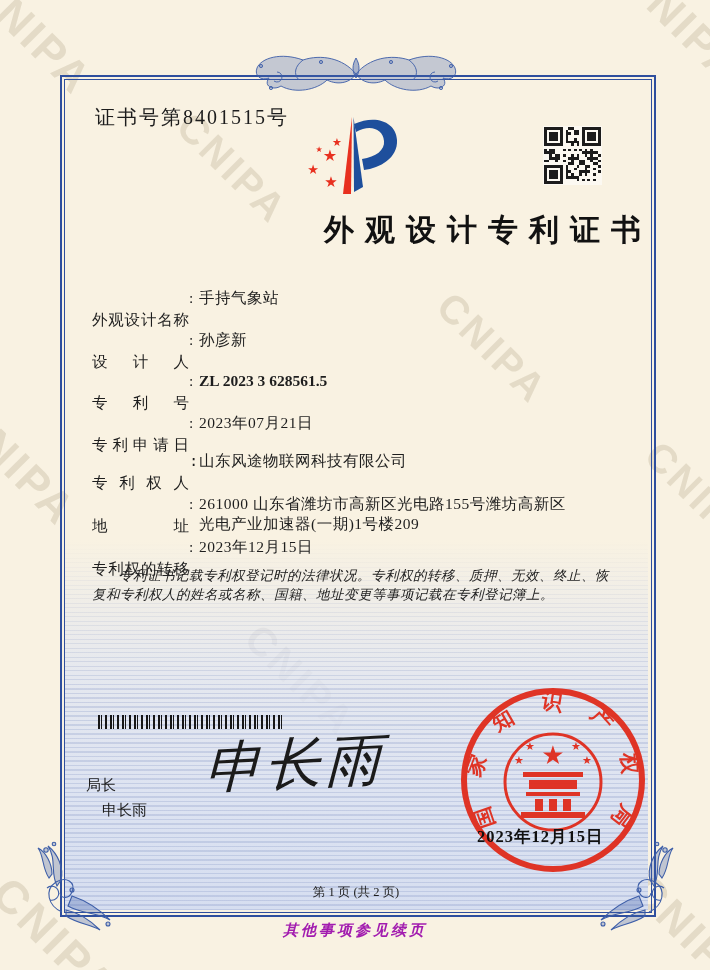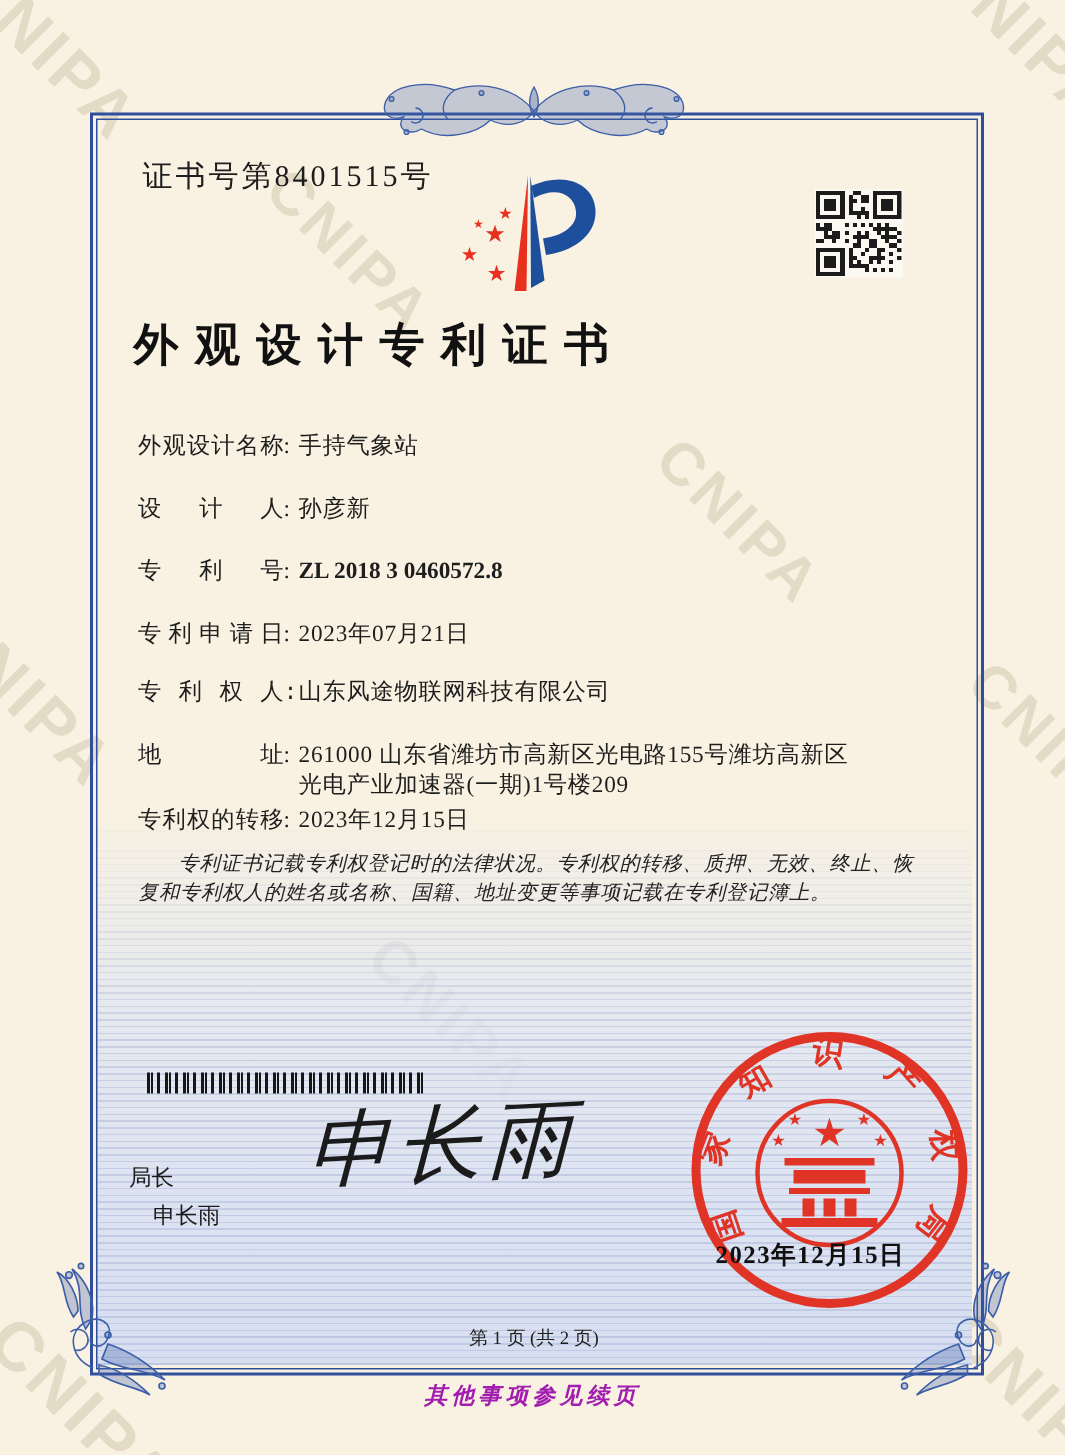--- a/index.html
+++ b/index.html
@@ -49,28 +49,28 @@
   .orn-corner{position:absolute;top:838px;z-index:2;}
   .orn-left{left:26px;}
   .orn-right{left:589px;transform:scaleX(-1);}
   
   .certno{position:absolute;left:95px;top:104px;font-size:20px;letter-spacing:2px;color:#1d1d1d;z-index:2;}
   .logo{position:absolute;left:306px;top:114px;z-index:2;}
   .qr{position:absolute;left:543px;top:126px;width:57px;height:57px;z-index:2;background:rgba(255,255,255,0.55);padding:1px;}
   #qr-svg{width:100%;height:100%;display:block;}
   #qr-svg rect,#qr-svg path{fill:#1c1c1c;}
   .title{
-    position:absolute;left:60px;top:210px;width:592px;text-align:left;
-    font-size:30px;font-weight:bold;letter-spacing:11px;color:#111;z-index:2;padding-left:29px;
+    position:absolute;left:60px;top:210px;width:592px;text-align:right;
+    font-size:30px;font-weight:bold;letter-spacing:11px;color:#111;z-index:2;
   }
   
   .row{position:absolute;left:92px;font-size:15.5px;color:#1e1e1e;z-index:2;line-height:19px;}
   .lab{
     display:inline-block;width:97px;vertical-align:top;
-    text-align:justify;text-align-last:justify;
+    text-align:justify;text-align-last:justify;margin-top:22px;
   }
   .colon{display:inline-block;width:10px;vertical-align:top;}
   .val{display:inline-block;vertical-align:top;letter-spacing:0.5px;}
   .val-wrap{width:382px;line-height:19.5px;}
   .num{font-weight:bold;letter-spacing:0;}
   .pair2{position:absolute;left:268px;top:0;white-space:nowrap;}
   .pair2 .lab{width:100px;}
   .r1{top:288px;} .r2{top:330px;} .r3{top:371px;} .r4{top:413px;}
   .r5{top:453px;font-family:Liberation Mono, monospace;} .r6{top:494px;} .r7{top:537px;width:560px;}
   
@@ -298,21 +298,21 @@
 
 <div class="title">外观设计专利证书</div>
 
 <div class="row r1">
   <span class="lab">外观设计名称</span><span class="colon">:</span><span class="val">手持气象站</span>
 </div>
 <div class="row r2">
   <span class="lab">设计人</span><span class="colon">:</span><span class="val">孙彦新</span>
 </div>
 <div class="row r3">
-  <span class="lab">专利号</span><span class="colon">:</span><span class="val num">ZL 2018 3 0460572.8</span>
+  <span class="lab">专利号</span><span class="colon">:</span><span class="val num">ZL 2023 3 628561.5</span>
 </div>
 <div class="row r4">
   <span class="lab">专利申请日</span><span class="colon">:</span><span class="val">2023年07月21日</span>
 </div>
 <div class="row r5">
   <span class="lab">专利权人</span><span class="colon">:</span><span class="val">山东风途物联网科技有限公司</span>
 </div>
 <div class="row r6">
   <span class="lab">地址</span><span class="colon">:</span><span class="val val-wrap">261000 山东省潍坊市高新区光电路155号潍坊高新区光电产业加速器(一期)1号楼209</span>
 </div>

